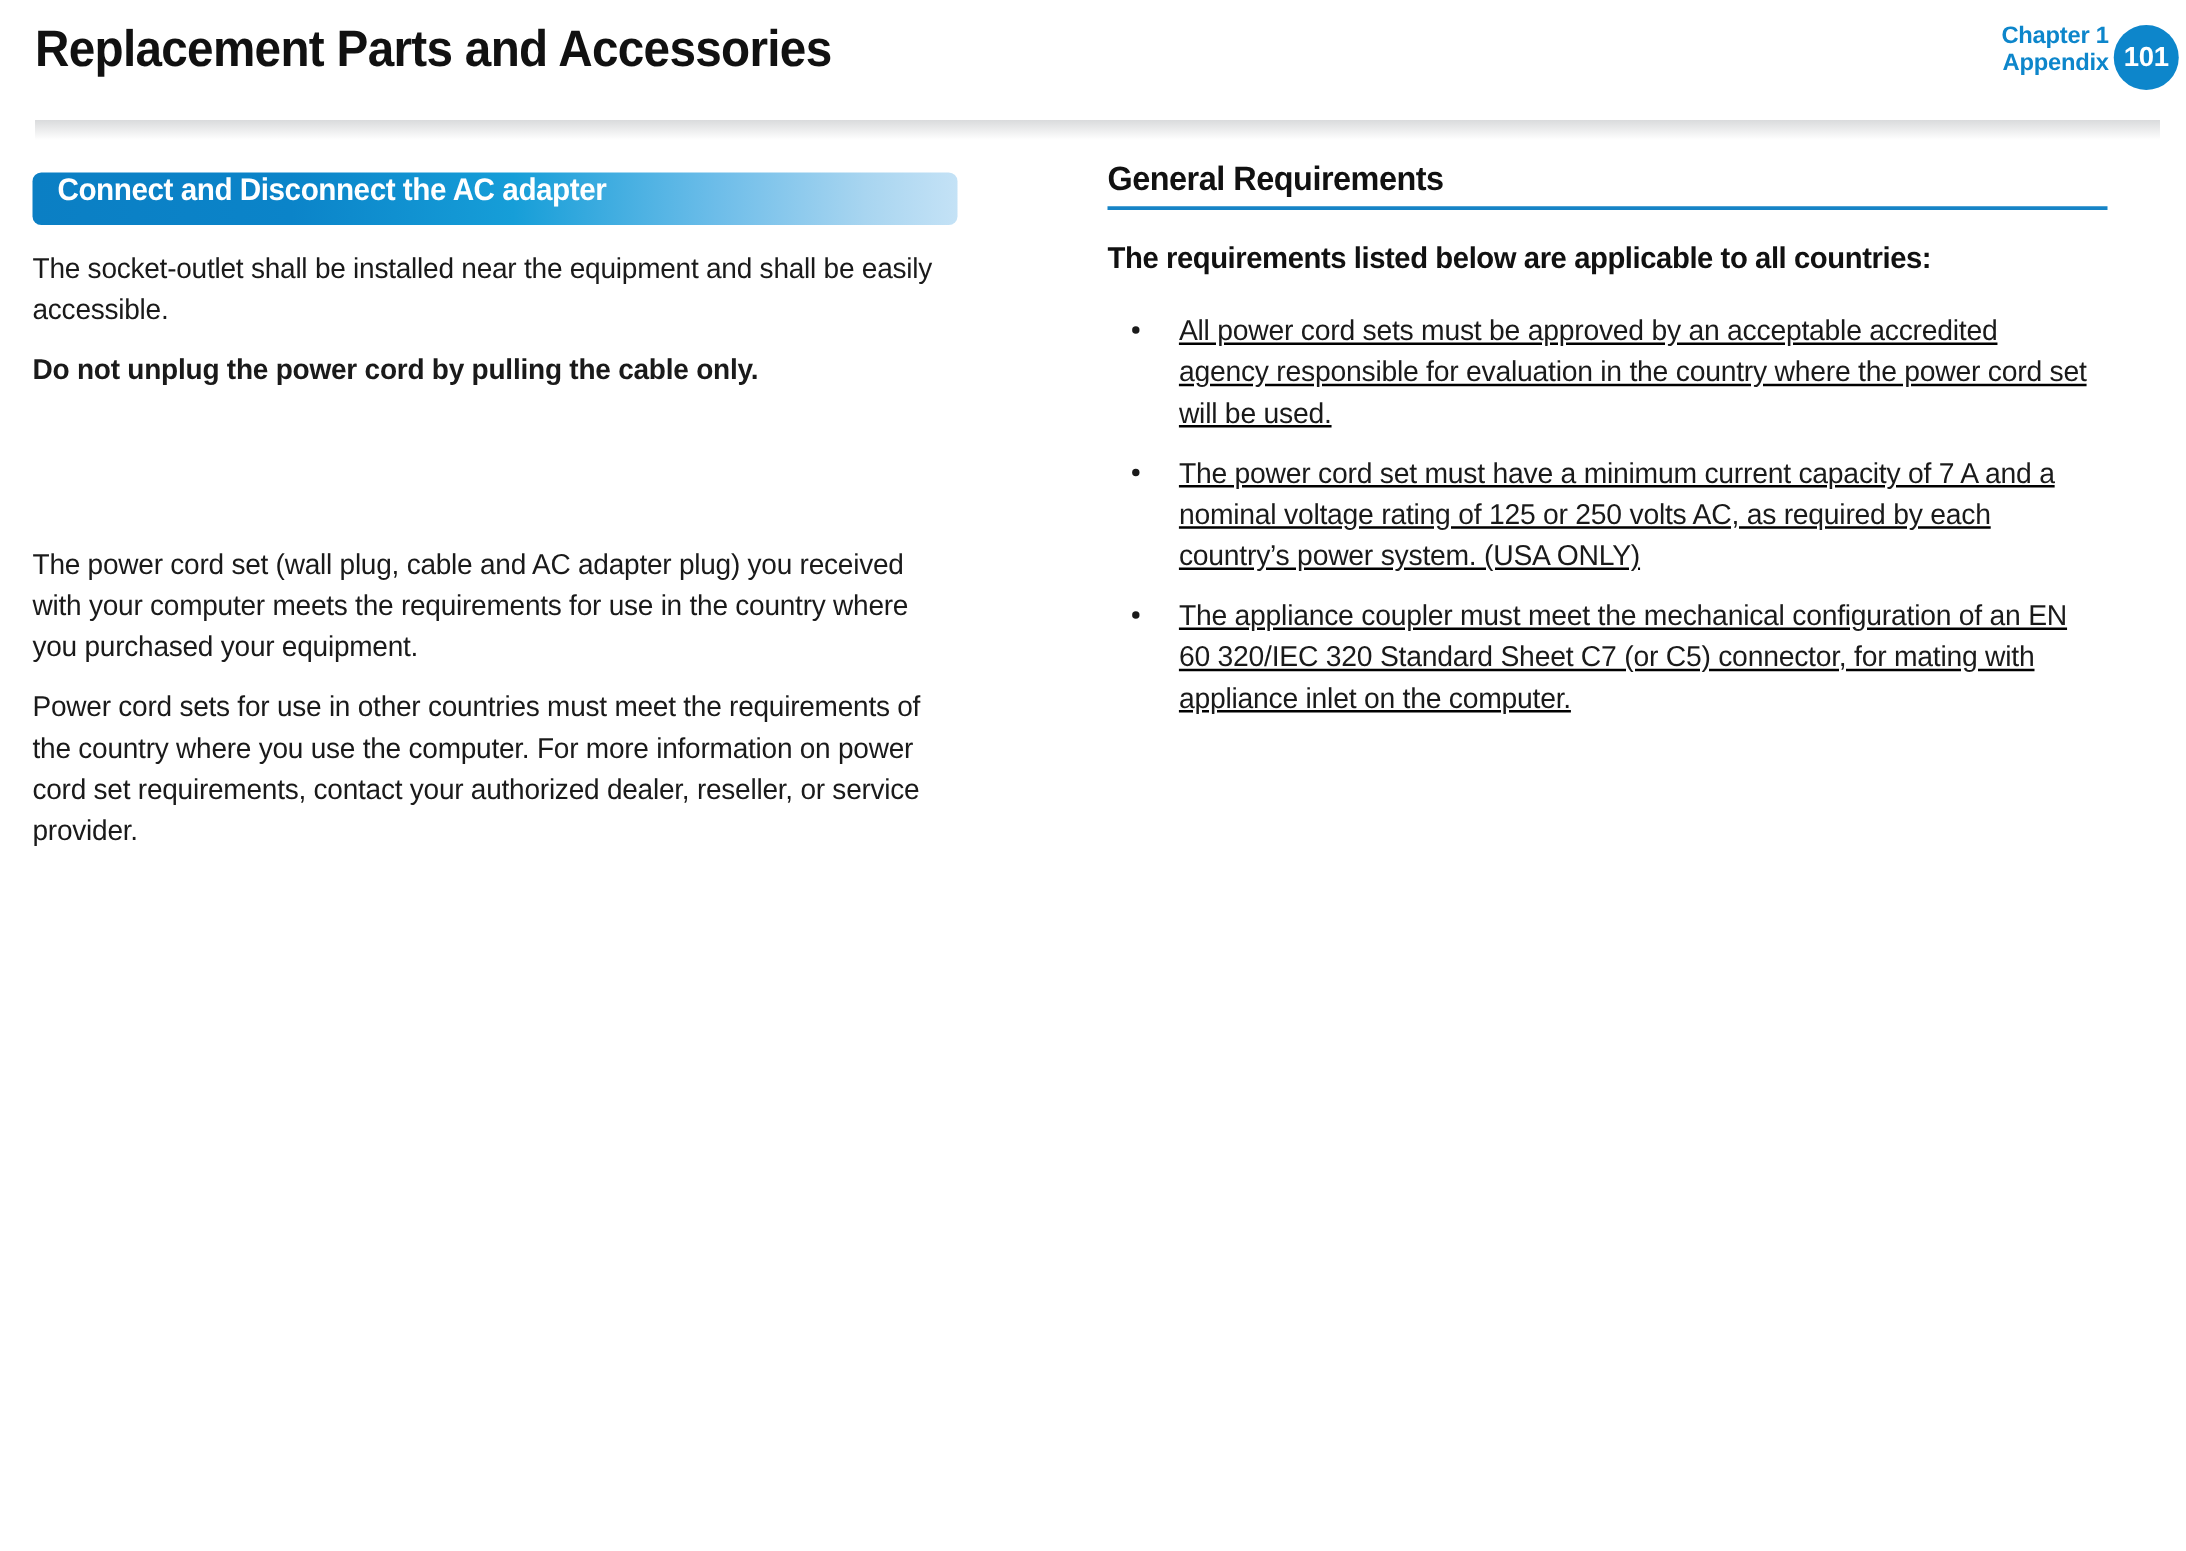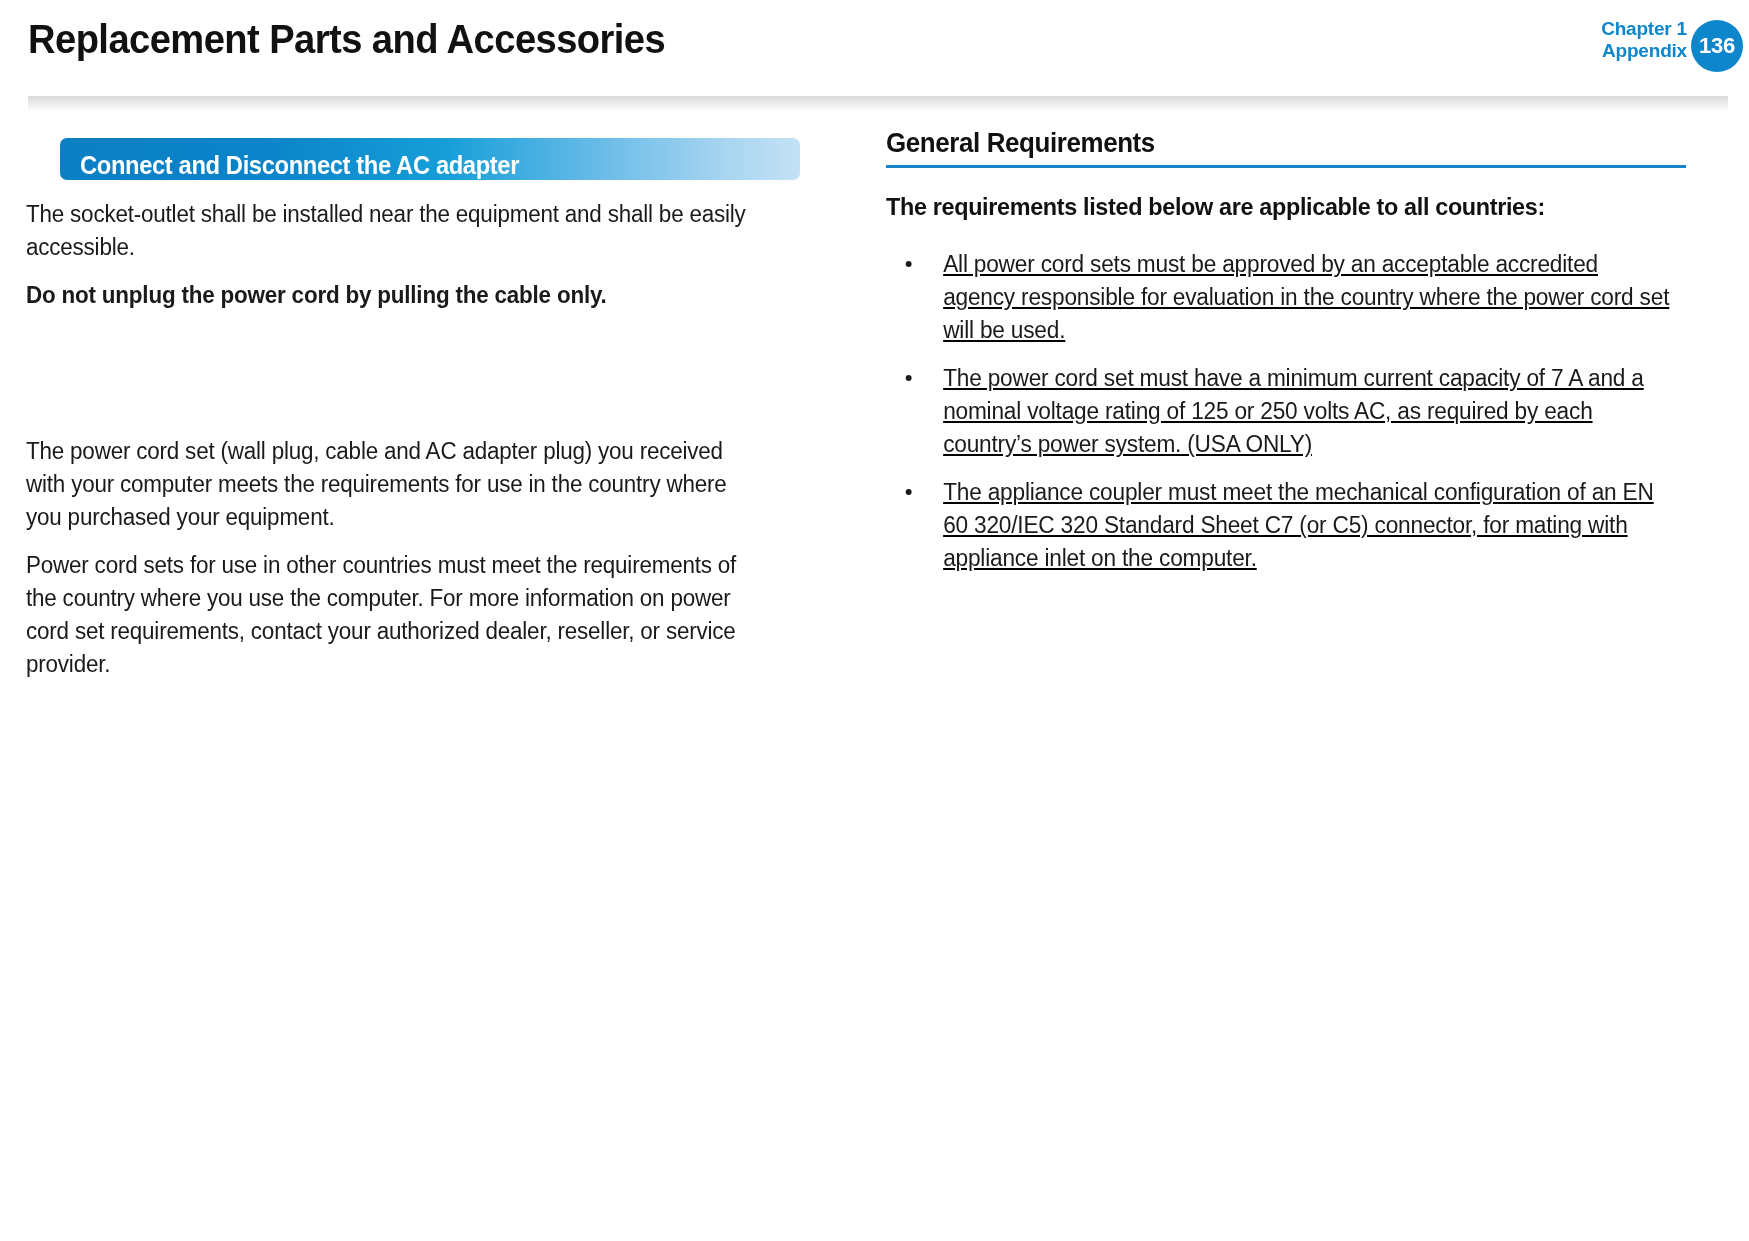--- a/index.html
+++ b/index.html
@@ -97,24 +97,23 @@
     height:42px;
     border-radius:7px;
     background:linear-gradient(to right,
         #0b7fc4 0%,
         #0b84c9 28%,
         #169ed8 52%,
         #6dbde9 74%,
         #a8d5f0 90%,
         #c4e2f6 100%);
     display:flex;
-    align-items:flex-end;
+    align-items:flex-start;
     padding-left:20px;
     margin-bottom:18px;
-    margin-left:34px;
   }
   .banner-text {
     color:#ffffff;
     font-size:25px;
     font-weight:bold;
     letter-spacing:-0.4px;
     transform:scaleX(0.95);
     transform-origin:left center;
     white-space:nowrap;
   }
@@ -191,21 +190,21 @@
   <div class="left-bar"></div>
 
   <div class="header">
     <div class="page-title">Replacement Parts and Accessories</div>
 
     <div class="chapter-block">
       <div>Chapter 1</div>
       <div>Appendix</div>
     </div>
 
-    <div class="page-badge">136</div>
+    <div class="page-badge">101</div>
   </div>
   <div class="header-shadow"></div>
 
   <div class="col-left">
 
     <div class="banner">
       <span class="banner-text">Connect and Disconnect the AC adapter</span>
     </div>
 
     <p class="body">The socket-outlet shall be installed near the equipment and shall be easily accessible.</p>

